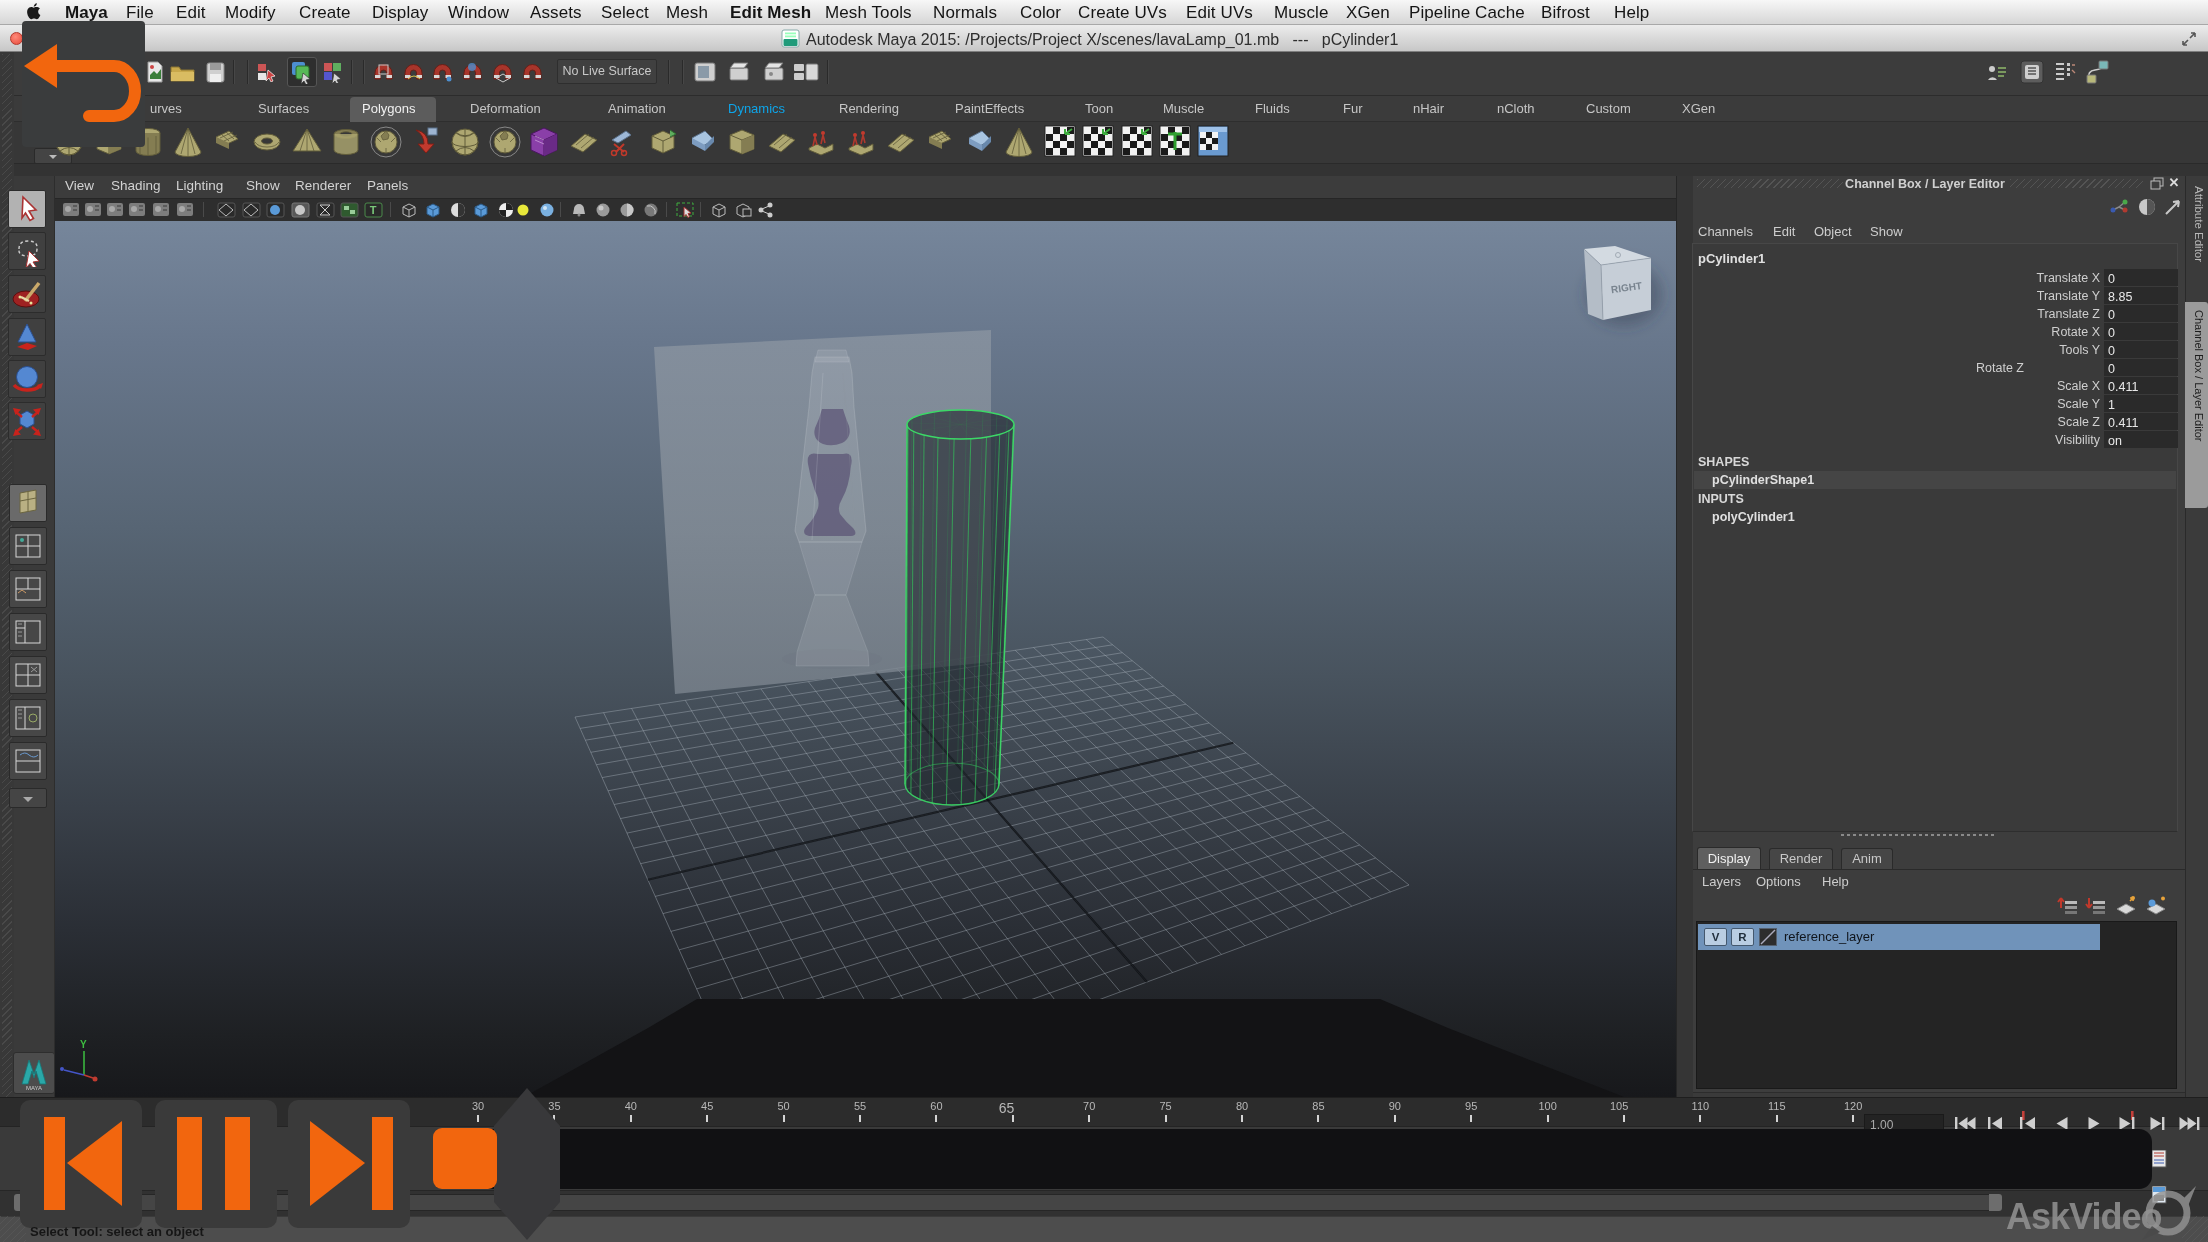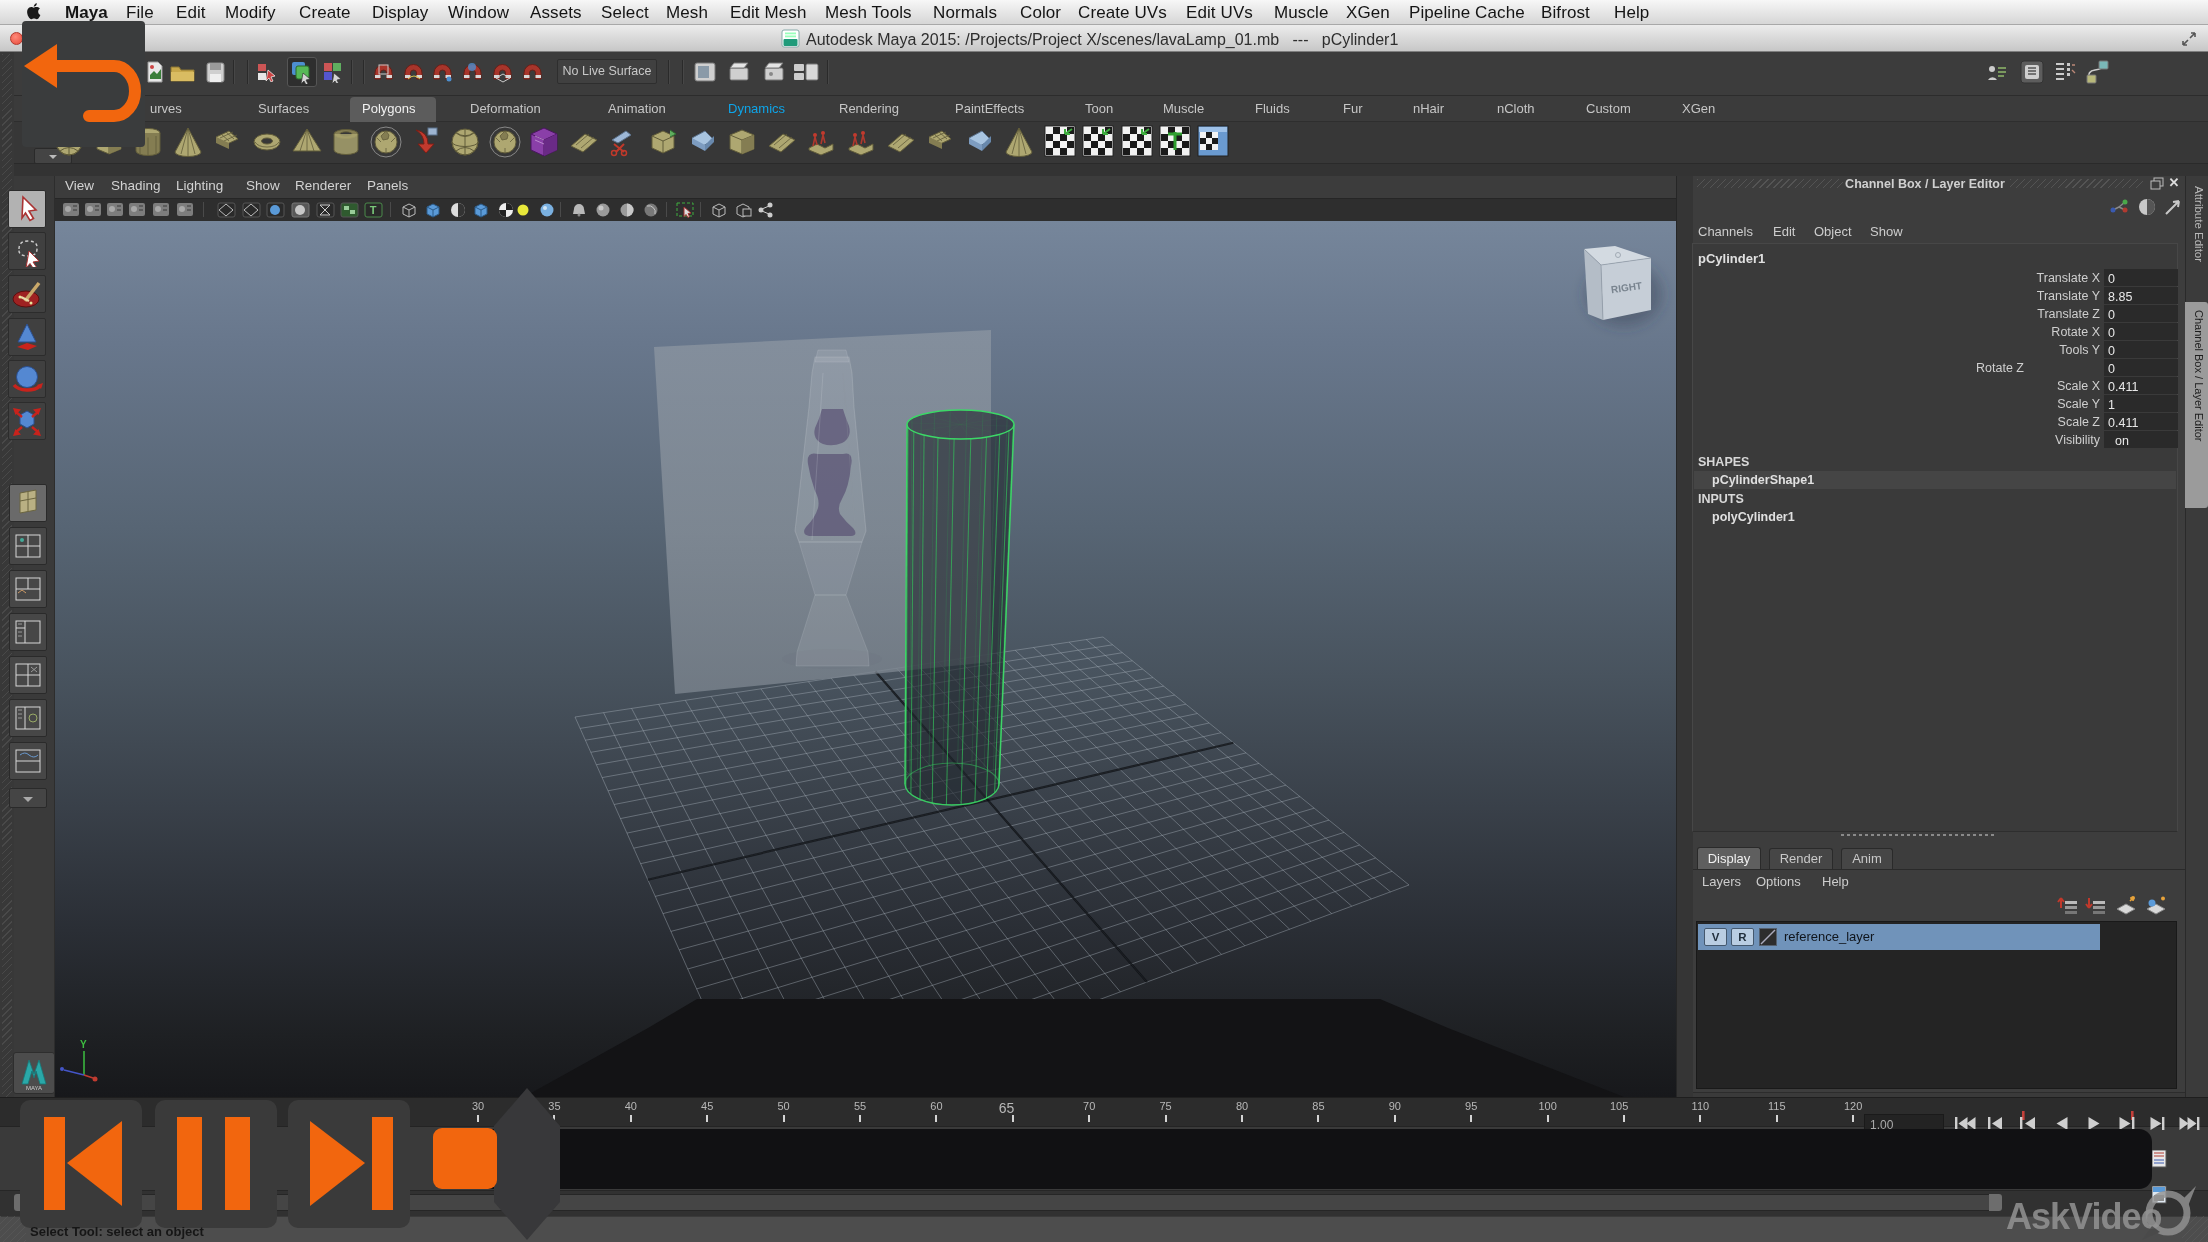--- a/index.html
+++ b/index.html
@@ -13,21 +13,21 @@
 <div style="position:absolute;left:65px;top:3px;font-size:17px;font-weight:bold;color:#141414;letter-spacing:0.1px">Maya</div>
 <div style="position:absolute;left:126px;top:3px;font-size:17px;font-weight:normal;color:#141414;letter-spacing:0.1px">File</div>
 <div style="position:absolute;left:176px;top:3px;font-size:17px;font-weight:normal;color:#141414;letter-spacing:0.1px">Edit</div>
 <div style="position:absolute;left:225px;top:3px;font-size:17px;font-weight:normal;color:#141414;letter-spacing:0.1px">Modify</div>
 <div style="position:absolute;left:299px;top:3px;font-size:17px;font-weight:normal;color:#141414;letter-spacing:0.1px">Create</div>
 <div style="position:absolute;left:372px;top:3px;font-size:17px;font-weight:normal;color:#141414;letter-spacing:0.1px">Display</div>
 <div style="position:absolute;left:448px;top:3px;font-size:17px;font-weight:normal;color:#141414;letter-spacing:0.1px">Window</div>
 <div style="position:absolute;left:530px;top:3px;font-size:17px;font-weight:normal;color:#141414;letter-spacing:0.1px">Assets</div>
 <div style="position:absolute;left:601px;top:3px;font-size:17px;font-weight:normal;color:#141414;letter-spacing:0.1px">Select</div>
 <div style="position:absolute;left:666px;top:3px;font-size:17px;font-weight:normal;color:#141414;letter-spacing:0.1px">Mesh</div>
-<div style="position:absolute;left:730px;top:3px;font-size:17px;font-weight:normal;color:#141414;letter-spacing:0.1px">Edit Mesh</div>
+<div style="position:absolute;left:730px;top:3px;font-size:17px;font-weight:bold;color:#141414;letter-spacing:0.1px">Edit Mesh</div>
 <div style="position:absolute;left:825px;top:3px;font-size:17px;font-weight:normal;color:#141414;letter-spacing:0.1px">Mesh Tools</div>
 <div style="position:absolute;left:933px;top:3px;font-size:17px;font-weight:normal;color:#141414;letter-spacing:0.1px">Normals</div>
 <div style="position:absolute;left:1020px;top:3px;font-size:17px;font-weight:normal;color:#141414;letter-spacing:0.1px">Color</div>
 <div style="position:absolute;left:1078px;top:3px;font-size:17px;font-weight:normal;color:#141414;letter-spacing:0.1px">Create UVs</div>
 <div style="position:absolute;left:1186px;top:3px;font-size:17px;font-weight:normal;color:#141414;letter-spacing:0.1px">Edit UVs</div>
 <div style="position:absolute;left:1274px;top:3px;font-size:17px;font-weight:normal;color:#141414;letter-spacing:0.1px">Muscle</div>
 <div style="position:absolute;left:1346px;top:3px;font-size:17px;font-weight:normal;color:#141414;letter-spacing:0.1px">XGen</div>
 <div style="position:absolute;left:1409px;top:3px;font-size:17px;font-weight:normal;color:#141414;letter-spacing:0.1px">Pipeline Cache</div>
 <div style="position:absolute;left:1541px;top:3px;font-size:17px;font-weight:normal;color:#141414;letter-spacing:0.1px">Bifrost</div>
 <div style="position:absolute;left:1614px;top:3px;font-size:17px;font-weight:normal;color:#141414;letter-spacing:0.1px">Help</div>
@@ -802,21 +802,21 @@
 <div style="position:absolute;left:2104px;top:341px;width:74px;height:17px;background:#2a2a2a"><span style="font-size:12.5px;color:#e8e8e8;padding-left:4px">0</span></div>
 <div style="position:absolute;left:1900px;top:361px;width:200px;text-align:center;font-size:12.5px;color:#cfcfcf">Rotate Z</div>
 <div style="position:absolute;left:2104px;top:359px;width:74px;height:17px;background:#2a2a2a"><span style="font-size:12.5px;color:#e8e8e8;padding-left:4px">0</span></div>
 <div style="position:absolute;left:1900px;top:379px;width:200px;text-align:right;font-size:12.5px;color:#cfcfcf">Scale X</div>
 <div style="position:absolute;left:2104px;top:377px;width:74px;height:17px;background:#2a2a2a"><span style="font-size:12.5px;color:#e8e8e8;padding-left:4px">0.411</span></div>
 <div style="position:absolute;left:1900px;top:397px;width:200px;text-align:right;font-size:12.5px;color:#cfcfcf">Scale Y</div>
 <div style="position:absolute;left:2104px;top:395px;width:74px;height:17px;background:#2a2a2a"><span style="font-size:12.5px;color:#e8e8e8;padding-left:4px">1</span></div>
 <div style="position:absolute;left:1900px;top:415px;width:200px;text-align:right;font-size:12.5px;color:#cfcfcf">Scale Z</div>
 <div style="position:absolute;left:2104px;top:413px;width:74px;height:17px;background:#2a2a2a"><span style="font-size:12.5px;color:#e8e8e8;padding-left:4px">0.411</span></div>
 <div style="position:absolute;left:1900px;top:433px;width:200px;text-align:right;font-size:12.5px;color:#cfcfcf">Visibility</div>
-<div style="position:absolute;left:2104px;top:431px;width:74px;height:17px;background:#2a2a2a"><span style="font-size:12.5px;color:#e8e8e8;padding-left:11px">on</span></div>
+<div style="position:absolute;left:2104px;top:431px;width:74px;height:17px;background:#2a2a2a"><span style="font-size:12.5px;color:#e8e8e8;padding-left:4px">on</span></div>
 <div style="position:absolute;left:1698px;top:455px;font-size:12.5px;font-weight:bold;color:#d8d8d8">SHAPES</div>
 <div style="position:absolute;left:1694px;top:471px;width:482px;height:18px;background:#454545"></div>
 <div style="position:absolute;left:1712px;top:473px;font-size:12.5px;font-weight:bold;color:#e0e0e0">pCylinderShape1</div>
 <div style="position:absolute;left:1698px;top:492px;font-size:12.5px;font-weight:bold;color:#d8d8d8">INPUTS</div>
 <div style="position:absolute;left:1712px;top:510px;font-size:12.5px;font-weight:bold;color:#e0e0e0">polyCylinder1</div>
 <div style="position:absolute;left:1841px;top:834px;width:156px;height:2px;background:repeating-linear-gradient(90deg,#8a8a8a 0 3px,transparent 3px 6px)"></div>
 <div style="position:absolute;left:1697px;top:847px;width:64px;height:22px;background:#5f5f5f;border:1px solid #2a2a2a;border-bottom:none;border-radius:3px 3px 0 0;text-align:center;font-size:13px;color:#f0f0f0;line-height:21px">Display</div>
 <div style="position:absolute;left:1769px;top:848px;width:64px;height:21px;background:#464646;border:1px solid #2a2a2a;border-bottom:none;border-radius:3px 3px 0 0;text-align:center;font-size:13px;color:#c8c8c8;line-height:20px">Render</div>
 <div style="position:absolute;left:1841px;top:848px;width:52px;height:21px;background:#464646;border:1px solid #2a2a2a;border-bottom:none;border-radius:3px 3px 0 0;text-align:center;font-size:13px;color:#c8c8c8;line-height:20px">Anim</div>
 <div style="position:absolute;left:1693px;top:869px;width:492px;height:1px;background:#2a2a2a"></div>

